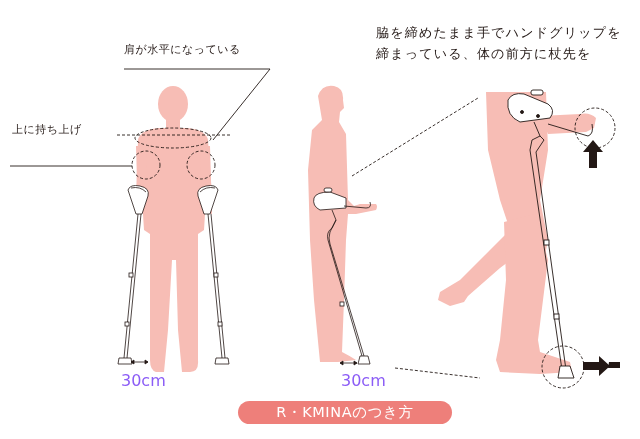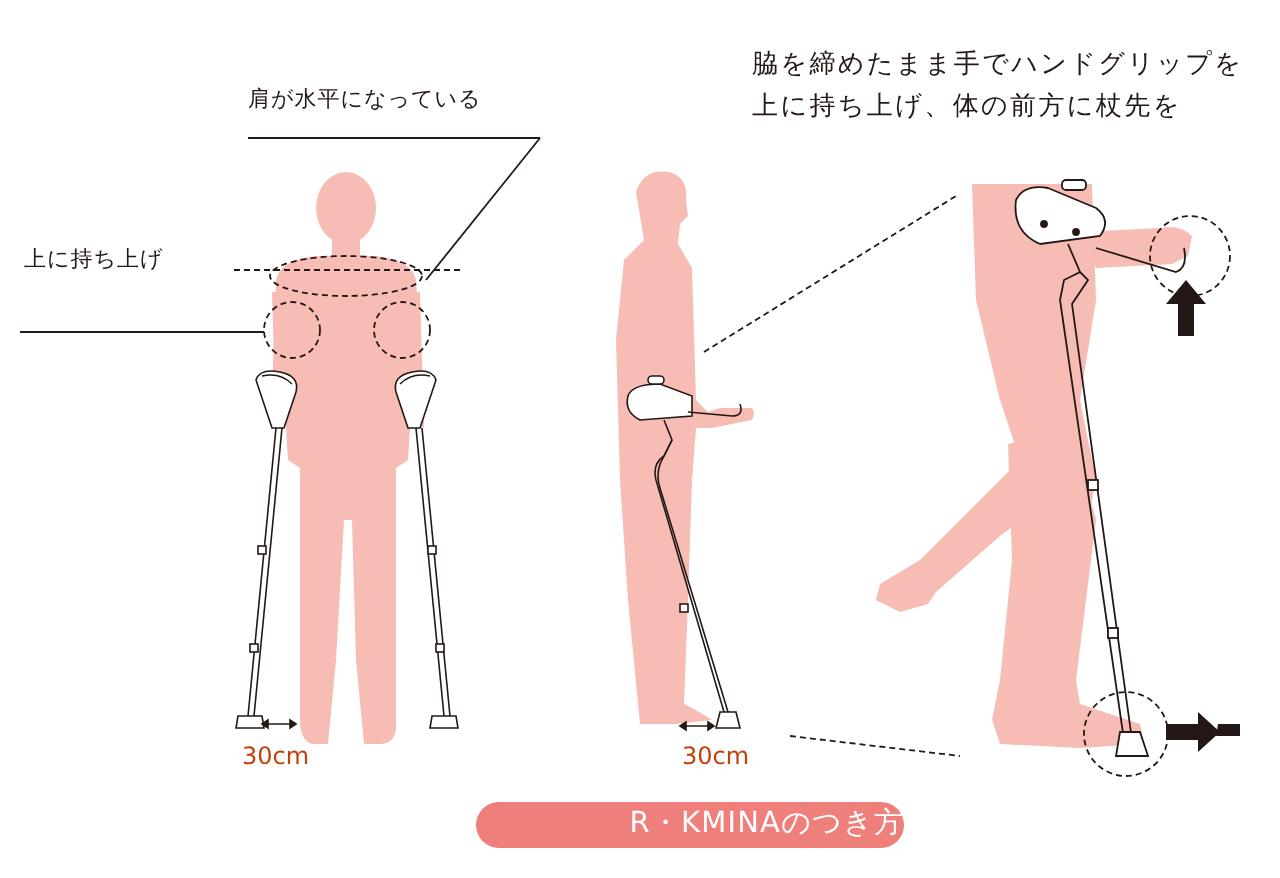--- a/index.html
+++ b/index.html
@@ -3,25 +3,25 @@
 <meta charset="utf-8">
 <style>
   html, body { margin:0; padding:0; background:#ffffff; }
   body { width:640px; height:439px; position:relative; overflow:hidden;
          font-family:"DejaVu Sans", sans-serif; color:#231815; }
   svg.stage { position:absolute; left:0; top:0; }
   .label { position:absolute; font-size:11px; line-height:19px; letter-spacing:0.5px; color:#231815; white-space:nowrap; }
   .label-shoulder { left:124px; top:40px; }
   .label-armpit { left:12px; top:120px; }
   .label-instruction { left:376px; top:23px; font-size:13px; line-height:20.5px; letter-spacing:1.2px; }
-  .dist { position:absolute; font-size:12px; color:#c2410c; }
+  .dist { position:absolute; font-size:16px; color:#8b5cf6; }
   .dist-left { left:121px; top:371px; }
   .dist-mid { left:341px; top:371px; }
   .badge { position:absolute; left:238px; top:401px; width:214px; height:23px; border-radius:12px;
-           color:#ffffff; font-size:14.5px; line-height:23px; text-align:right; letter-spacing:0.6px; }
+           color:#ffffff; font-size:14.5px; line-height:23px; text-align:center; letter-spacing:0.6px; }
 </style>
 </head>
 <body>
 
 <svg class="stage" width="640" height="439" viewBox="0 0 640 439">
 
   <g fill="#F7BDB5">
 
     <ellipse cx="173" cy="104" rx="15" ry="18"></ellipse>
     <rect x="166" y="116" width="14" height="14"></rect>
@@ -120,19 +120,19 @@
     <path d="M583 362 L599 362 L599 356 L610 366 L599 376 L599 370 L583 370 Z"></path>
   </g>
 </svg>
 
 <div class="label label-shoulder">肩が水平になっている</div>
 <div class="label label-armpit">
   <div>上に持ち上げ</div>
 </div>
 <div class="label label-instruction">
   <div>脇を締めたまま手でハンドグリップを</div>
-  <div>上に持ち上げ、体の前方に杖先を</div>
+  <div>締まっている、体の前方に杖先を</div>
 </div>
 
 <div class="dist dist-left">30cm</div>
 <div class="dist dist-mid">30cm</div>
 
 <div class="badge" style="background: rgb(238, 127, 122);">R・KMINAのつき方</div>
 
 </body></html>

